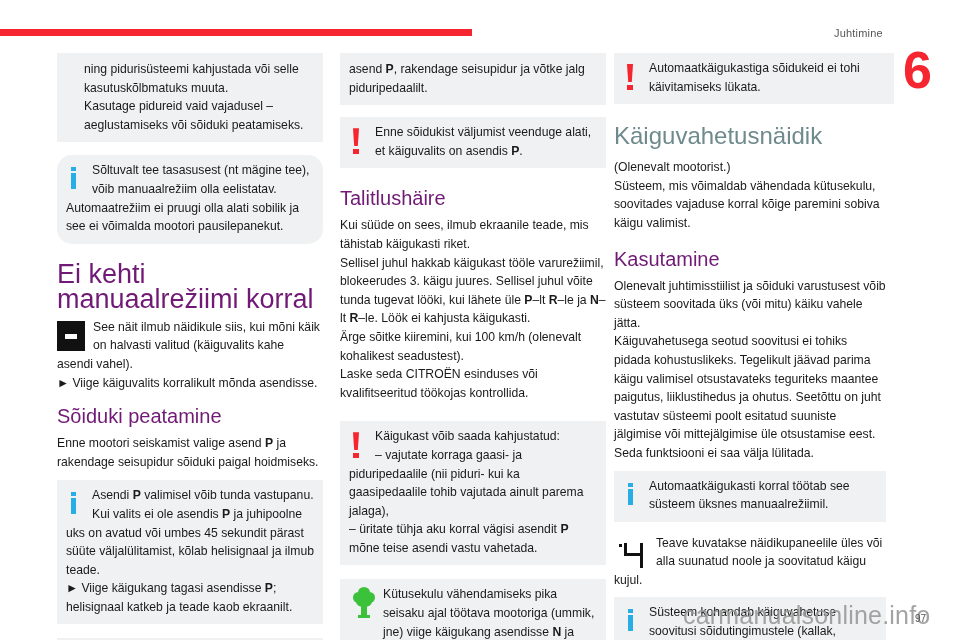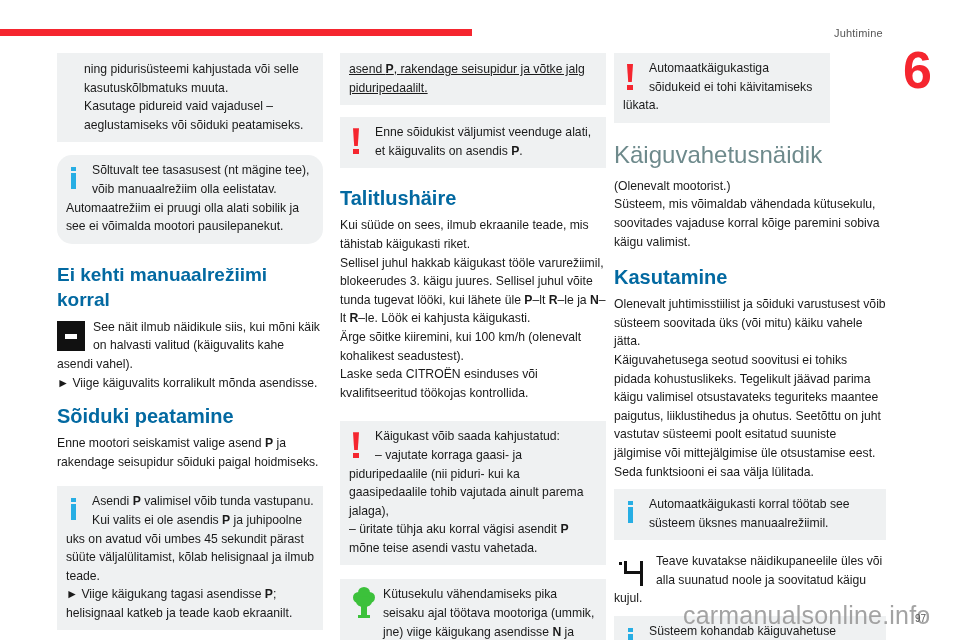--- a/index.html
+++ b/index.html
@@ -23,22 +23,22 @@
     .icon-info::after { content: ""; position: absolute; left: 5px; top: 12px; width: 5px; height: 16px; background: #27aee4; }
     .icon-warn::before { content: ""; position: absolute; left: 4px; top: 5px; width: 6px; height: 18px; background: #f5262f; clip-path: polygon(0 0, 100% 0, 80% 100%, 20% 100%); }
     .icon-warn::after { content: ""; position: absolute; left: 4px; top: 26px; width: 6px; height: 5px; background: #f5262f; }
 
     .icon-tree { float: left; width: 30px; height: 38px; margin-right: 4px; position: relative; }
     .tree-top { position: absolute; left: 4px; top: 2px; width: 22px; height: 20px; }
     .tree-top span { position: absolute; background: #3cc13b; border-radius: 50%; }
     .tree-trunk { position: absolute; left: 12px; top: 18px; width: 6px; height: 14px; background: #3cc13b; }
     .tree-base { position: absolute; left: 9px; top: 30px; width: 12px; height: 3px; background: #3cc13b; }
 
-    h2 { font-size: 20px; font-weight: bold; line-height: 24px; color: #0369a1; margin: 16px 0 6px 0; }
-    h2.big { font-size: 19px; line-height: 25px; }
+    h2 { font-size: 20px; font-weight: normal; line-height: 24px; color: #701a75; margin: 16px 0 6px 0; }
+    h2.big { font-size: 27px; line-height: 25px; }
     h1 { font-size: 24px; font-weight: normal; color: #6e8a8c; line-height: 28px; margin: 14px 0 8px 0; }
 
     .neutral-icon { float: left; width: 28px; height: 30px; background: #111; margin: 3px 8px 2px 0; position: relative; }
     .neutral-icon::after { content: ""; position: absolute; left: 8px; top: 13px; width: 12px; height: 5px; background: #fff; }
 
     .gear-shift-icon { float: left; width: 36px; height: 32px; margin: 2px 6px 0 0; position: relative; }
     .gear-shift-icon span { position: absolute; background: #111; }
     b { font-weight: bold; }
 
     .watermark { position: absolute; left: 683px; top: 606px; font-size: 25px; color: #9a9a9a; letter-spacing: 0.2px; opacity: 0.9; }
@@ -67,34 +67,34 @@
   <h2 class="big" style="margin-top:18px;">Ei kehti manuaalrežiimi korral</h2>
   <div>
     <span class="neutral-icon"></span>
     <span>See näit ilmub näidikule siis, kui mõni käik on halvasti valitud (käiguvalits kahe asendi vahel).</span>
   </div>
   <p class="clear">► Viige käiguvalits korralikult mõnda asendisse.</p>
 
   <h2 style="margin-top:12px;">Sõiduki peatamine</h2>
   <p><span>Enne mootori seiskamist valige asend </span><b>P</b><span> ja rakendage seisupidur sõiduki paigal hoidmiseks.</span></p>
 
-  <div class="box" style="margin-top:15px;">
+  <div class="box" style="margin-top:9px;">
     <span class="icon icon-info"></span>
     <p><span>Asendi </span><b>P</b><span> valimisel võib tunda vastupanu. Kui valits ei ole asendis </span><b>P</b><span> ja juhipoolne uks on avatud või umbes 45 sekundit pärast süüte väljalülitamist, kõlab helisignaal ja ilmub teade.</span></p>
     <p><span>► Viige käigukang tagasi asendisse </span><b>P</b><span>; helisignaal katkeb ja teade kaob ekraanilt.</span></p>
   </div>
 
   <div class="box" style="margin-top:14px;">
     
     
   </div>
 </div>
 
 <div class="col col-2">
-  <div class="box" style="padding-top:7px;text-decoration:underline;">
+  <div class="box" style="padding-top:7px;">
     <p><span>asend </span><b>P</b><span>, rakendage seisupidur ja võtke jalg piduripedaalilt.</span></p>
   </div>
 
   <div class="box">
     <span class="icon icon-warn"></span>
     <p><span>Enne sõidukist väljumist veenduge alati, et käiguvalits on asendis </span><b>P</b><span>.</span></p>
   </div>
 
   <h2 style="margin-top:18px;">Talitlushäire</h2>
   <p>Kui süüde on sees, ilmub ekraanile teade, mis tähistab käigukasti riket.</p>
@@ -118,21 +118,21 @@
         <span style="left:3px;top:9px;width:16px;height:11px;"></span>
       </span>
       <span class="tree-trunk"></span>
       <span class="tree-base"></span>
     </span>
     <p><span>Kütusekulu vähendamiseks pika seisaku ajal töötava mootoriga (ummik, jne) viige käigukang asendisse </span><b>N</b><span> ja rakendage seisupidur.</span></p>
   </div>
 </div>
 
 <div class="col col-3">
-  <div class="box" style="width:216px;">
+  <div class="box" style="width:280px;">
     <span class="icon icon-warn"></span>
     <p>Automaatkäigukastiga sõidukeid ei tohi käivitamiseks lükata.</p>
   </div>
 
   <h1 style="margin-top:18px;">Käiguvahetusnäidik</h1>
   <p>(Olenevalt mootorist.)</p>
   <p>Süsteem, mis võimaldab vähendada kütusekulu, soovitades vajaduse korral kõige paremini sobiva käigu valimist.</p>
 
   <h2 style="margin-top:14px;">Kasutamine</h2>
   <p>Olenevalt juhtimisstiilist ja sõiduki varustusest võib süsteem soovitada üks (või mitu) käiku vahele jätta.</p>

